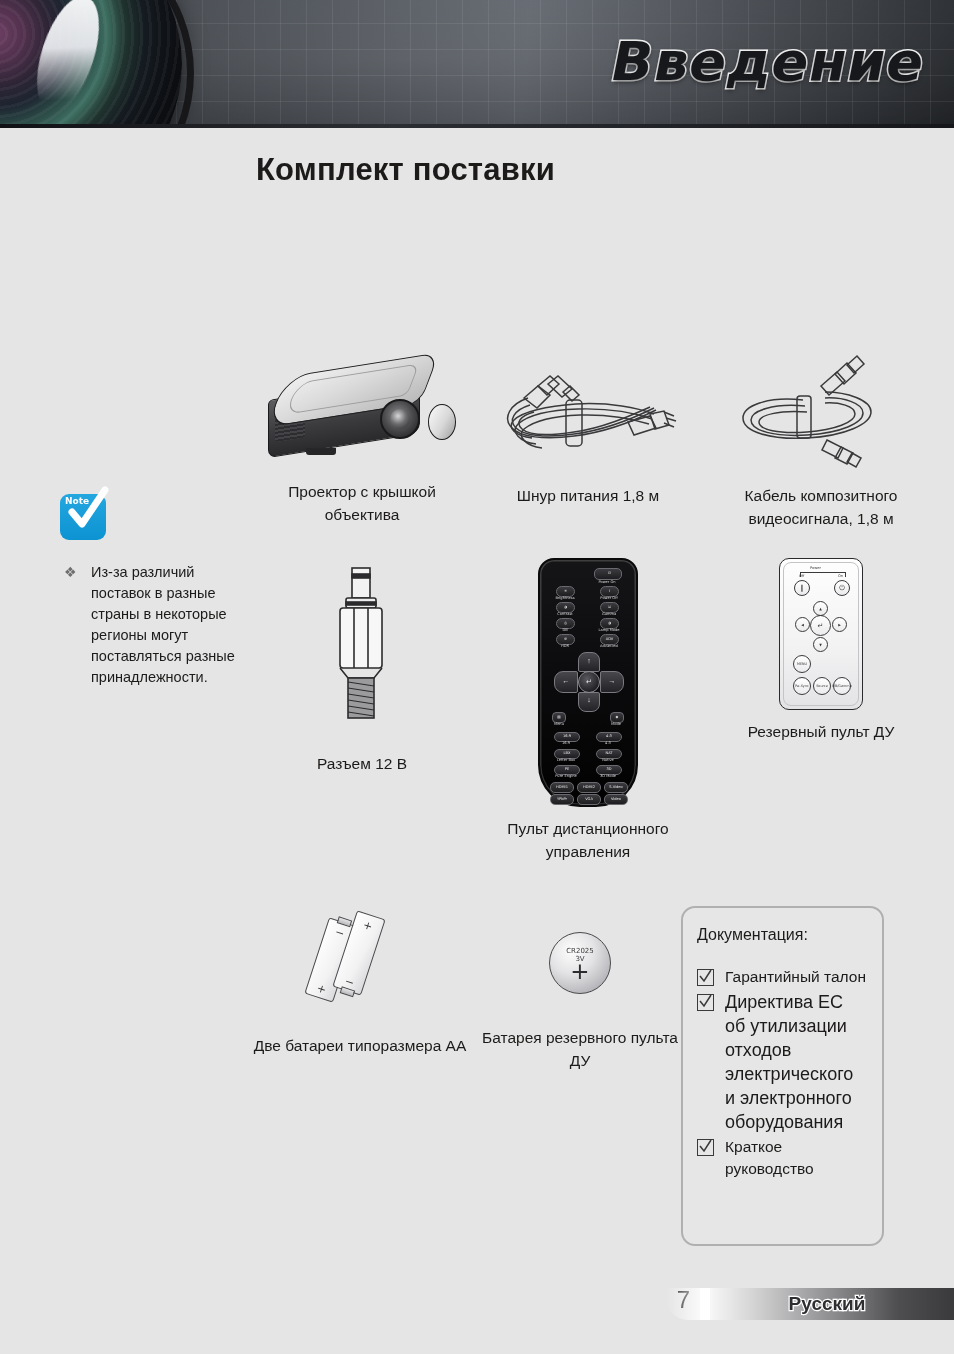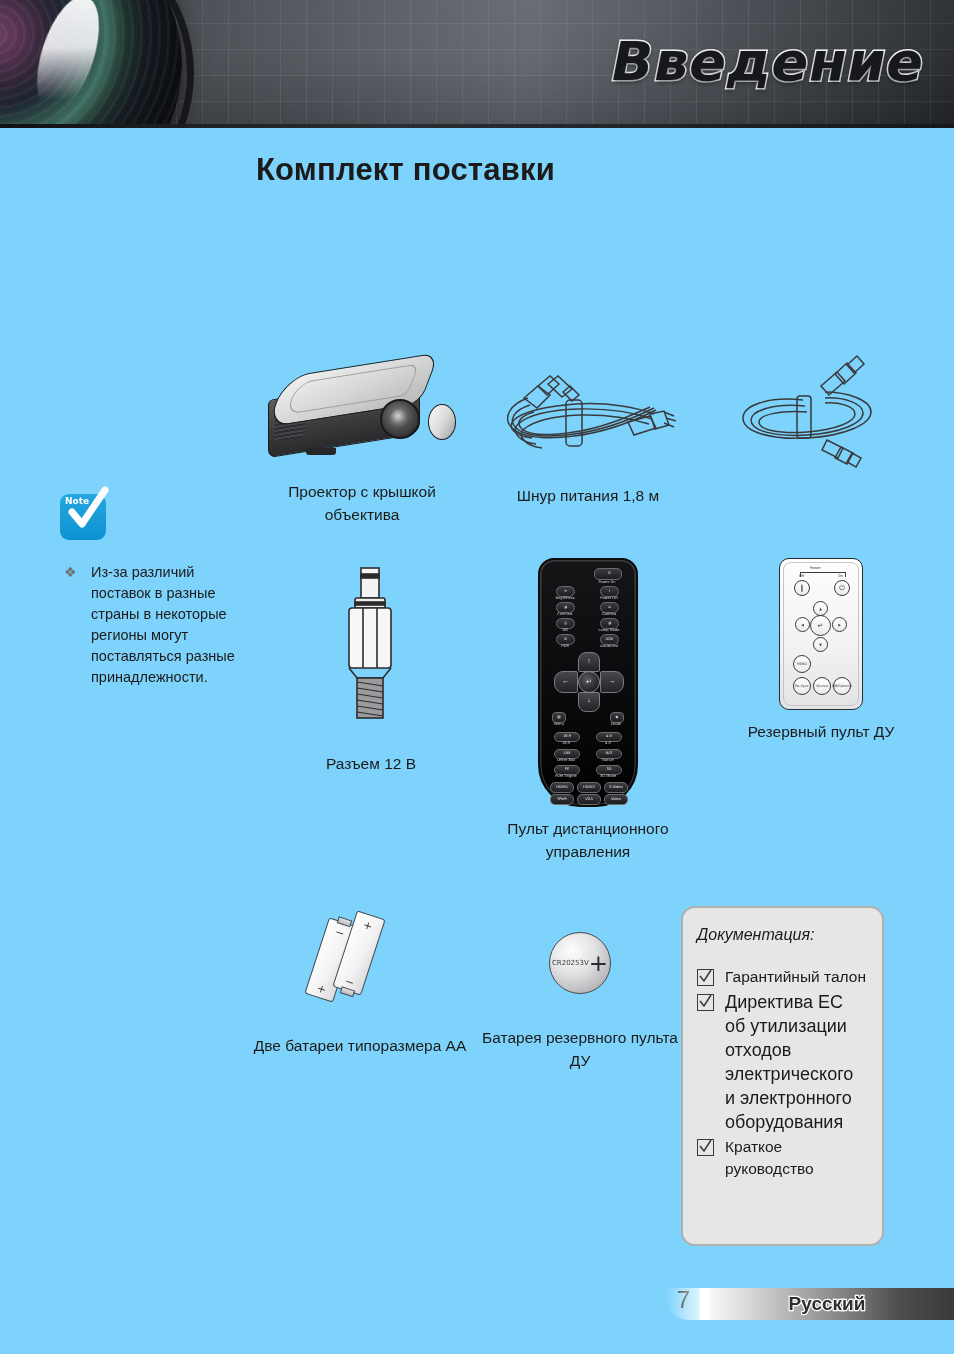--- a/index.html
+++ b/index.html
@@ -9,21 +9,21 @@
   }
   body {
     font-family: "Liberation Sans", sans-serif;
     color: #231f20;
   }
   #page {
     position: relative;
     width: 954px;
     height: 1354px;
     overflow: hidden;
-    background: #7dd3fc;
+    background: #e5e5e5;
   }
 
   
   .header {
     position: absolute;
     left: 0; top: 0;
     width: 954px;
     height: 128px;
     overflow: hidden;
     background:
@@ -325,38 +325,38 @@
   }
   .aa .sign {
     position:absolute; left:0; right:0; text-align:center;
     font-size: 11px; color:#3b3b3e; font-family: "DejaVu Sans", sans-serif;
   }
   .coin {
     position: relative;
     width: 60px; height: 60px; border-radius: 50%;
     background: radial-gradient(circle at 36% 30%, #fdfdfd 0%, #e3e3e5 40%, #b9b9bd 75%, #9a9a9e 100%);
     border: 1.6px solid #4a4a4d;
-    display:flex; flex-direction:row; align-items:center; justify-content:center;
+    display:flex; flex-direction:column; align-items:center; justify-content:center;
   }
   .coin .ctext { font-size: 7px; color:#3b3b3e; line-height: 8px; text-align:center; font-family:"DejaVu Sans", sans-serif;}
   .coin .cplus { font-size: 23px; color:#2c2c2e; line-height: 16px; font-family:"DejaVu Sans", sans-serif; }
 
   
   .docs {
     position: absolute;
     left: 681px; top: 906px;
     width: 203px;
     min-height: 340px;
     background: #e6e6e6;
     border: 2px solid #b0b0b0;
     border-radius: 14px;
     padding: 18px 14px 20px 14px;
     box-sizing: border-box;
   }
-  .docs-title { font-size: 16px; color:#1c1b1a; margin-bottom: 22px; font-style: italic; }
+  .docs-title { font-size: 16px; color:#1c1b1a; margin-bottom: 22px; }
   .doc-item { display: flex; margin-bottom: 2px; }
   .doc-check {
     width: 15px; min-width: 15px; height: 15px;
     border: 1.4px solid #3a3a3c;
     margin-right: 11px;
     margin-top: 3px;
     position: relative;
     background: #e6e6e6;
   }
   .doc-check svg { position: absolute; left: 1px; top: -1px; }
@@ -471,23 +471,24 @@
           <path d="M86 60 C58 58 38 63 38 70 C38 78 58 82 86 80 C114 78 134 70 134 62 C134 54 118 50 104 51"></path>
           <rect x="76" y="44" width="14" height="42" rx="3"></rect>
           <path d="M100 34 l16 -14 l8 9 l-16 14 z"></path>
           <path d="M114 22 l12 -11 l9 10 l-12 11 z"></path>
           <path d="M126 13 l10 -9 l7 8 l-10 9 z"></path>
           <path d="M106 88 l16 8 l-5 10 l-16 -8 z"></path>
           <path d="M120 95 l12 6 l-6 11 l-12 -6 z"></path>
           <path d="M131 101 l9 5 l-5 9 l-9 -5 z"></path>
         </g>
       </svg>
-    </div>
-
-    <div class="cell" style="left:9px; top:210px; width:212px;">
+      <div class="caption" style="margin-top:8px; padding:0 28px;">Кабель композитного видеосигнала, 1,8 м</div>
+    </div>
+
+    <div class="cell" style="left:0px; top:210px; width:212px;">
       <svg class="art conn-wrap" viewBox="0 0 120 180" style="width:120px;height:180px;">
         <g fill="none" stroke="#2c2c2e" stroke-width="1.6">
           <rect x="50" y="6" width="18" height="30" fill="#f3f3f4"></rect>
           <rect x="50" y="12" width="18" height="4" fill="#2c2c2e"></rect>
           <rect x="44" y="36" width="30" height="10" rx="2" fill="#ededee"></rect>
           <rect x="44" y="40" width="30" height="3" fill="#2c2c2e"></rect>
           <rect x="38" y="46" width="42" height="60" rx="3" fill="#f7f7f8"></rect>
           <line x1="52" y1="46" x2="52" y2="106"></line>
           <line x1="66" y1="46" x2="66" y2="106"></line>
           <path d="M38 106 l8 10 h26 l8 -10"></path>

